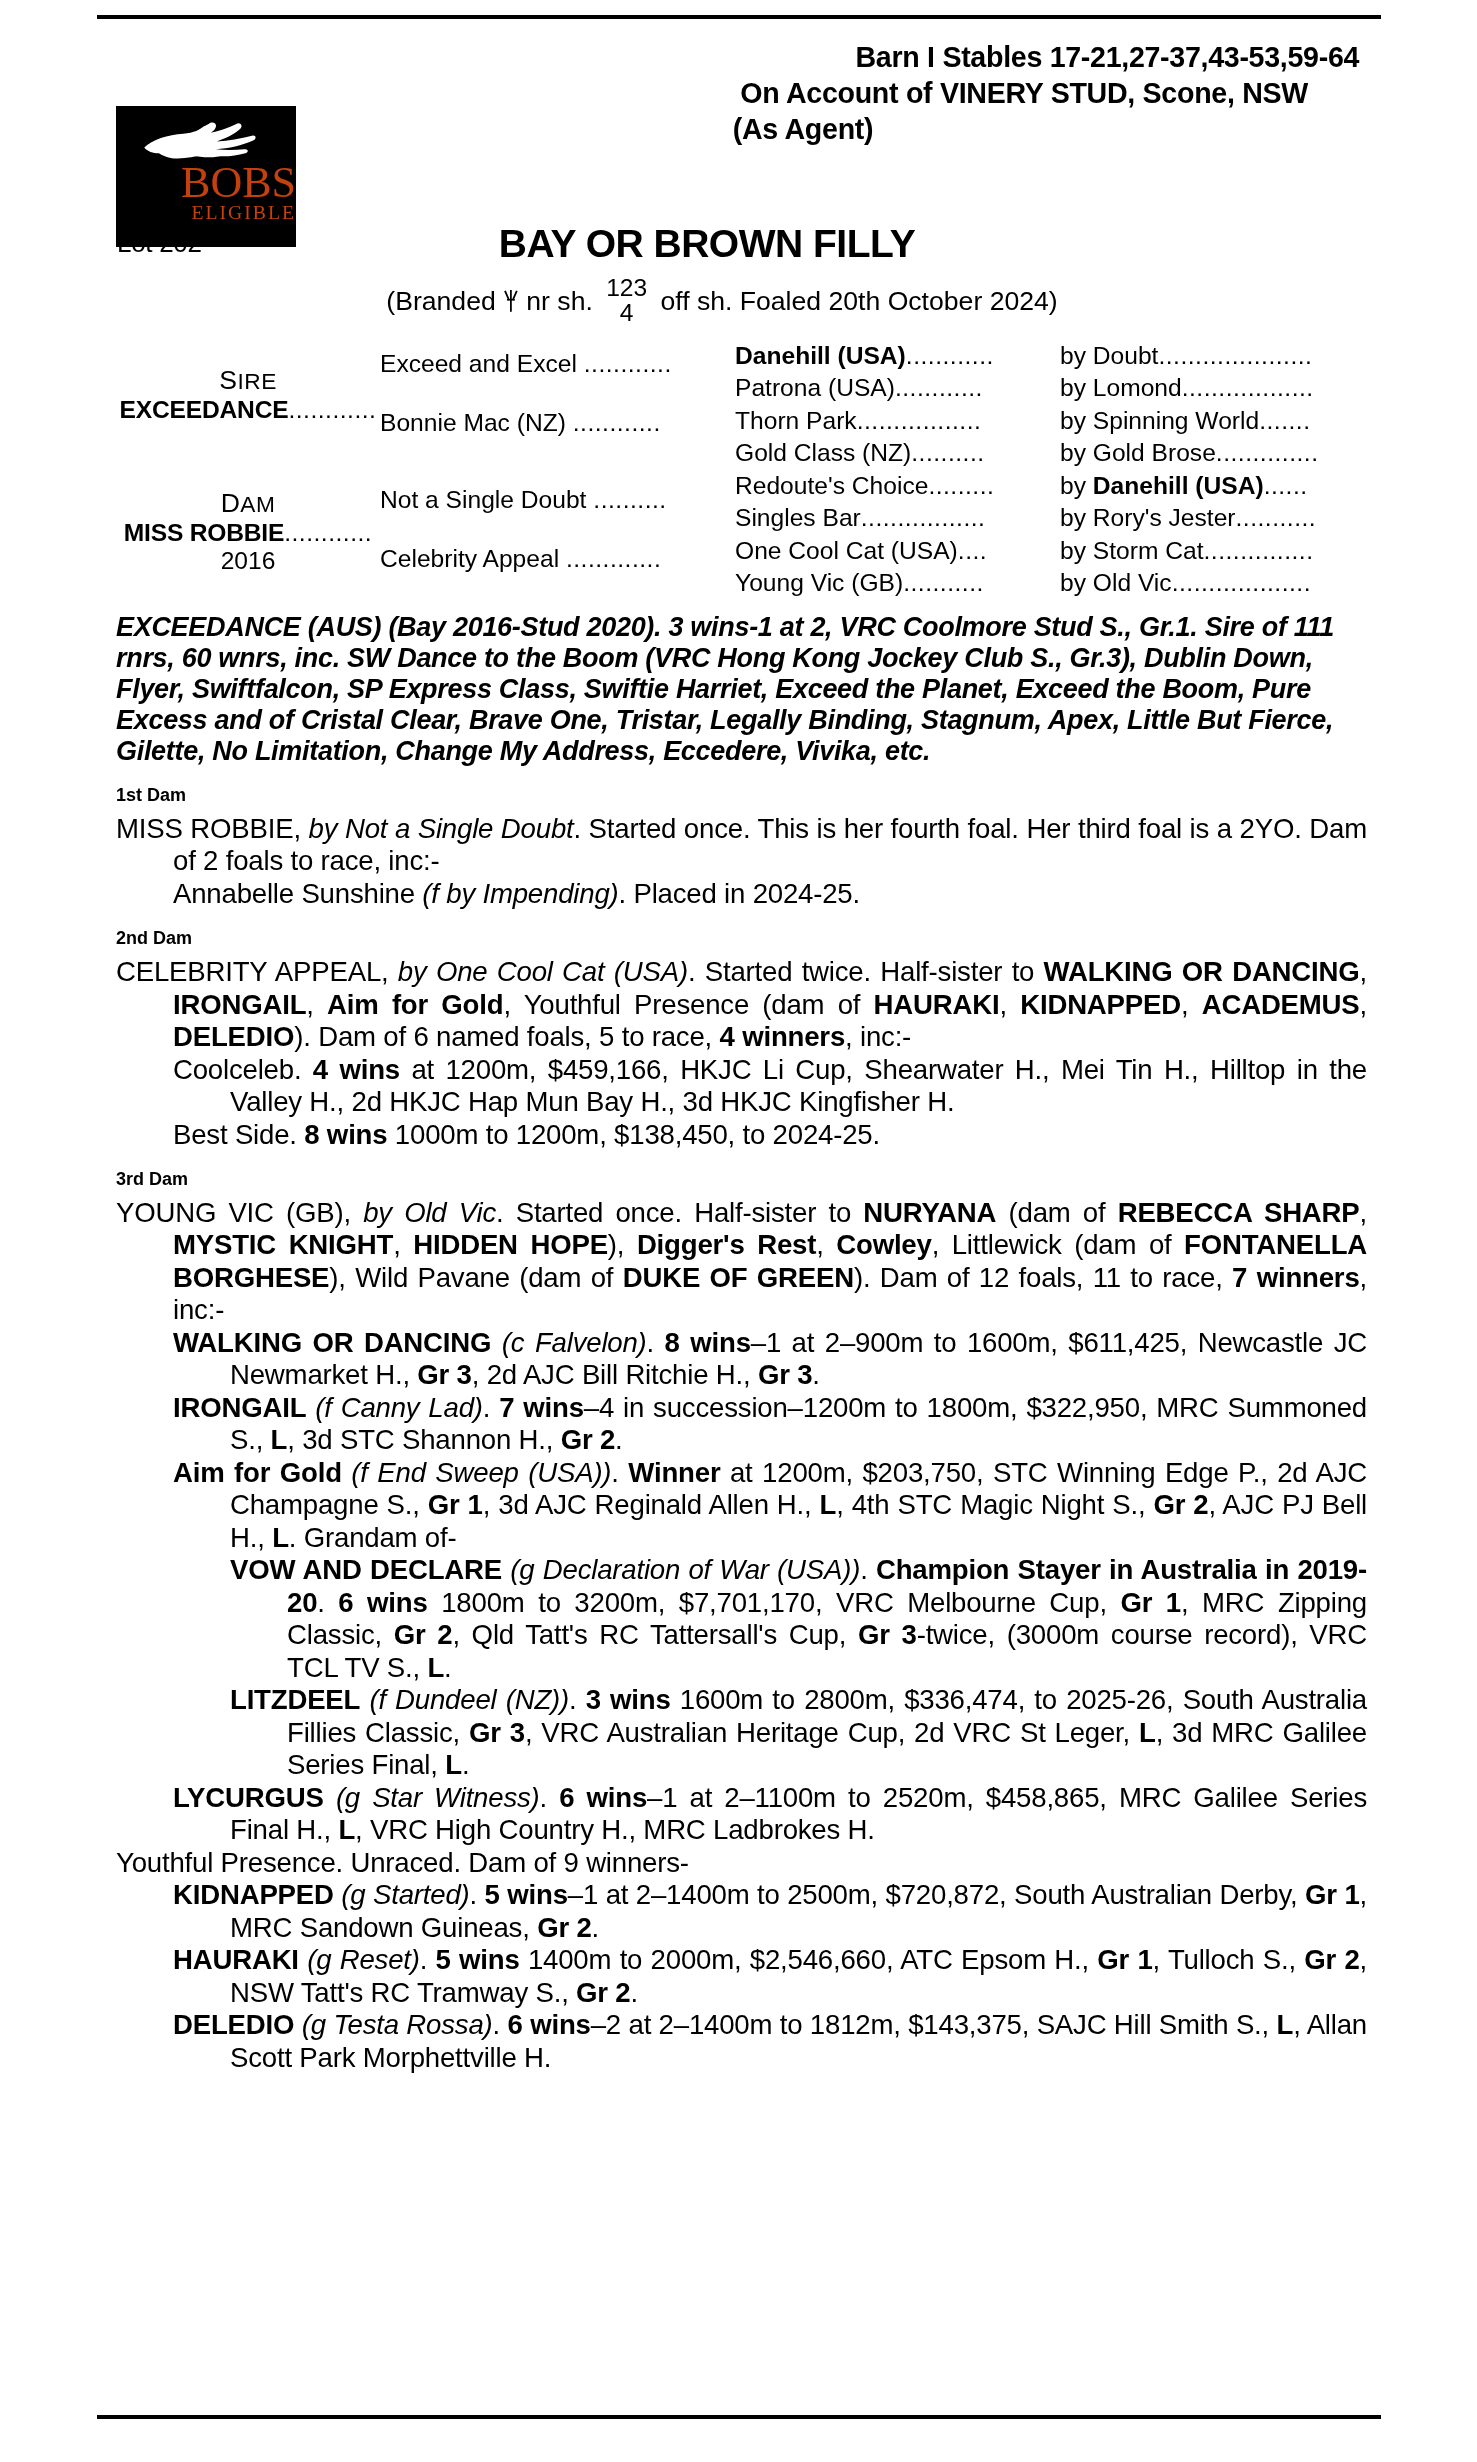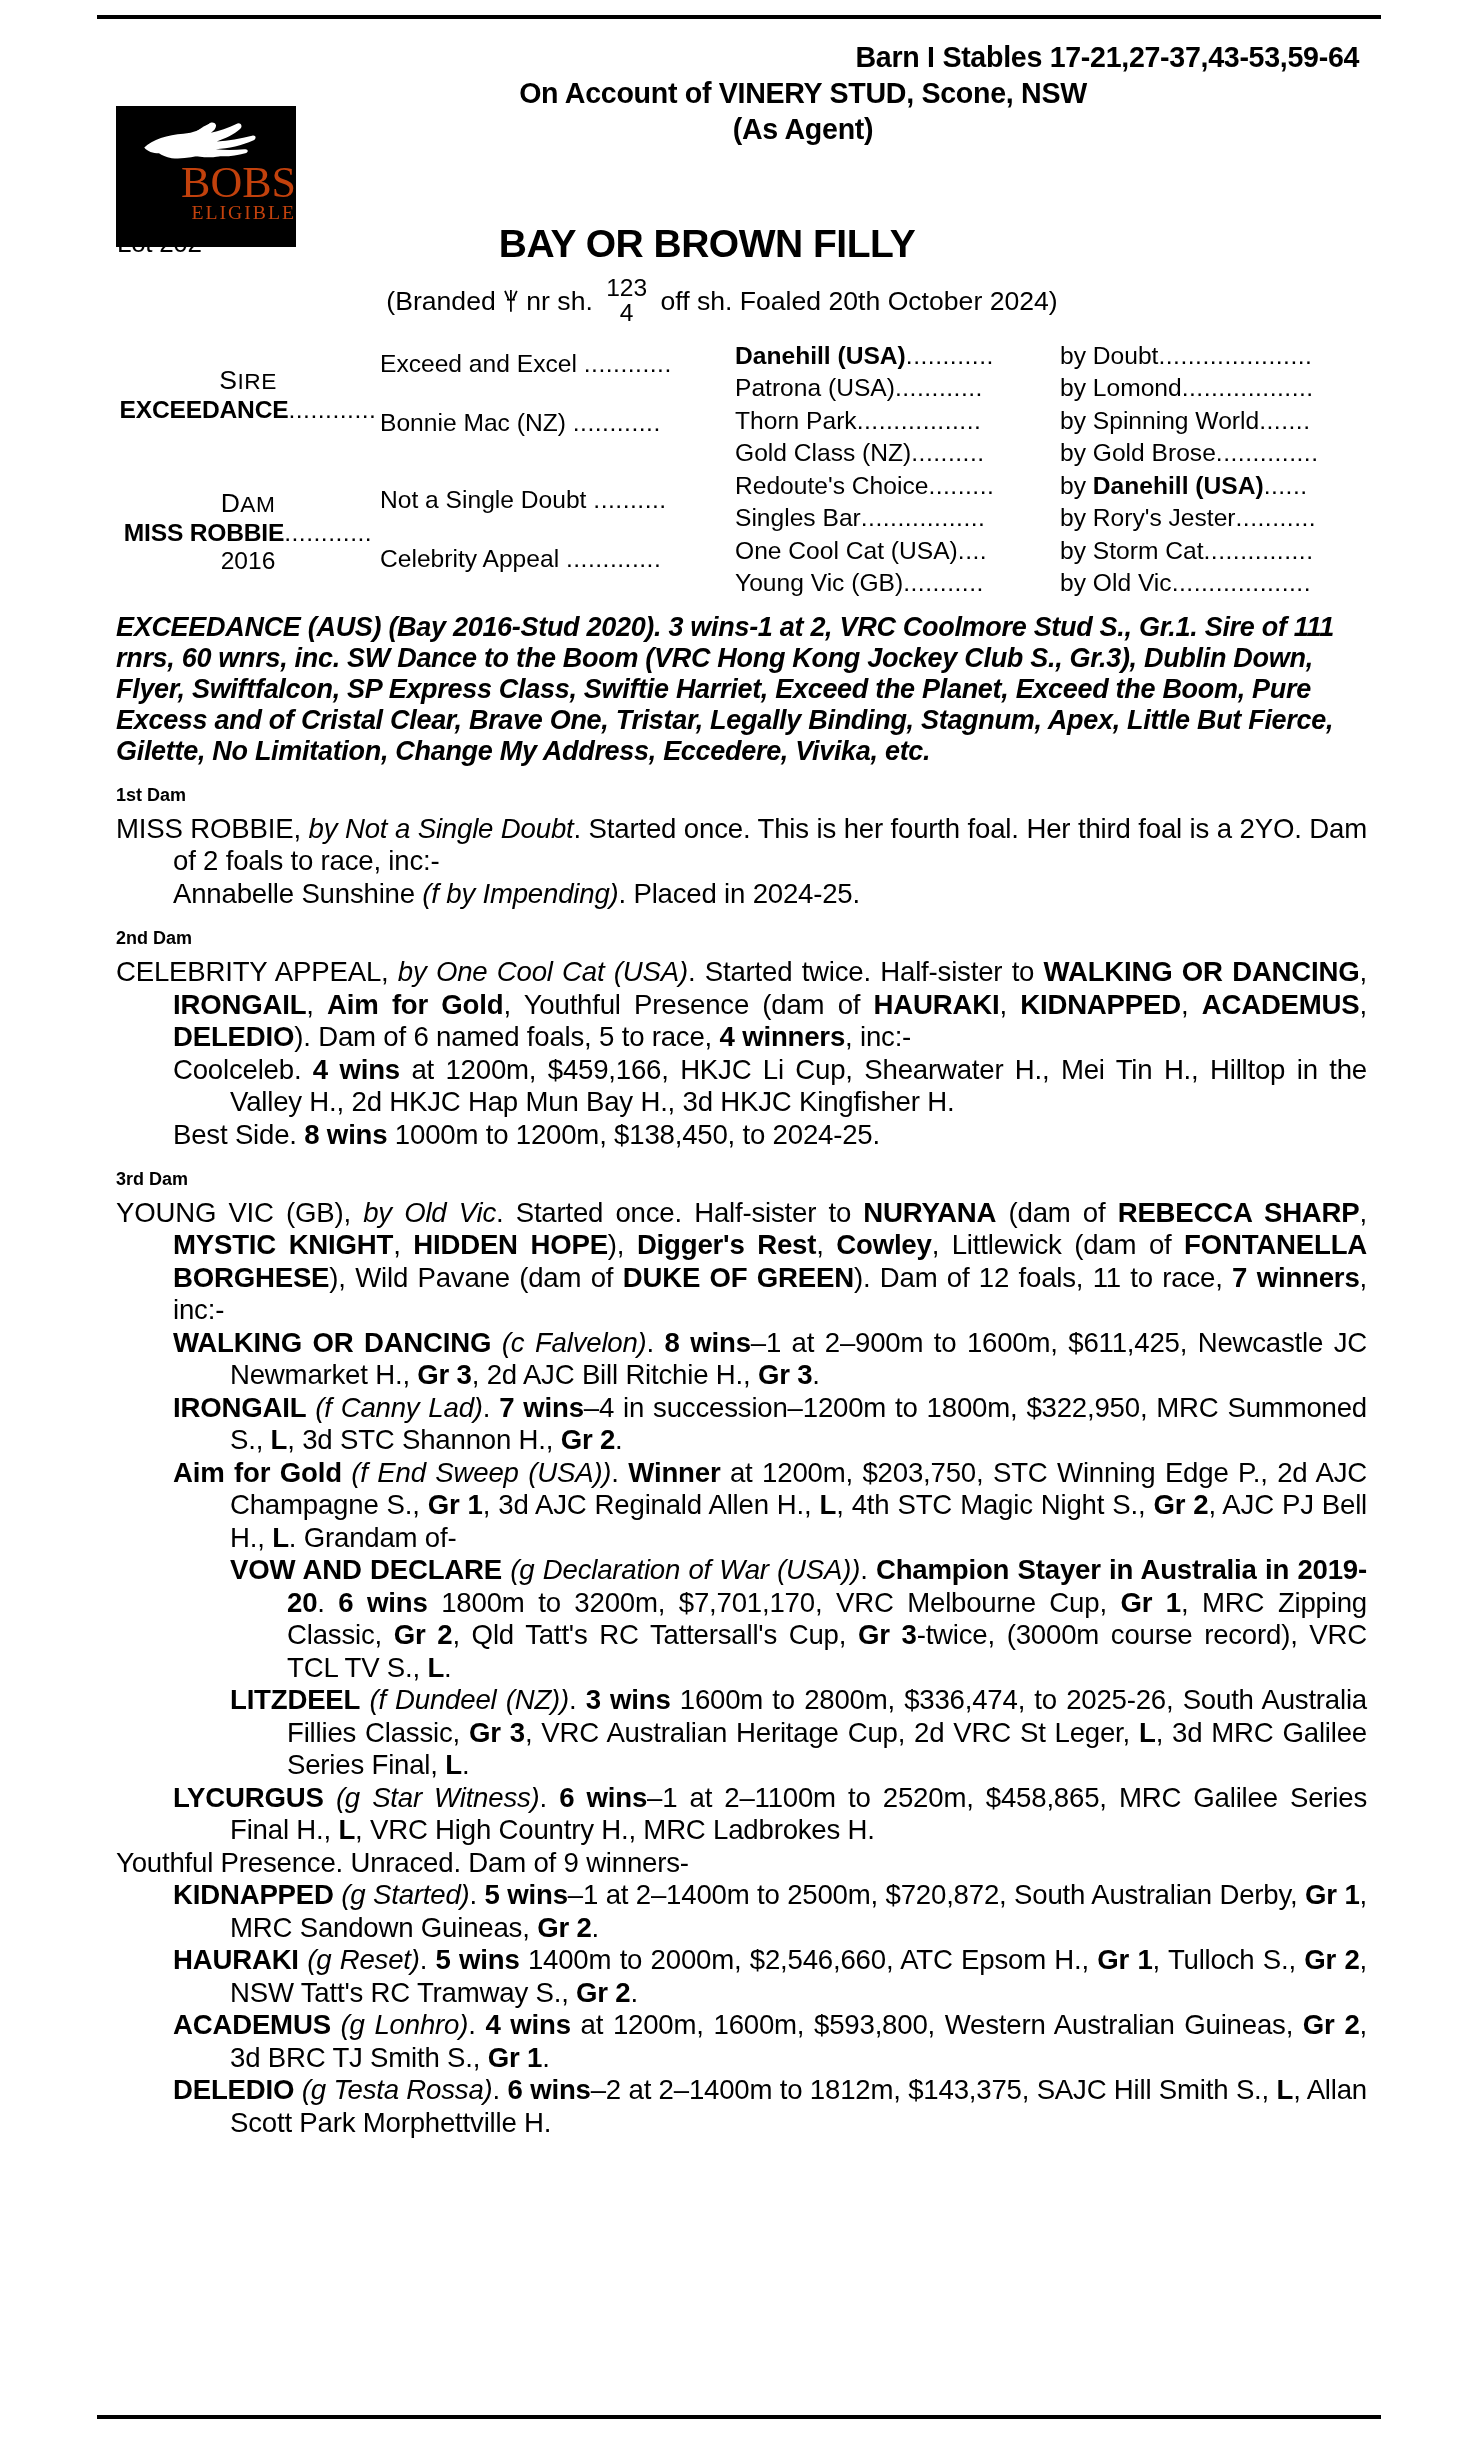--- a/index.html
+++ b/index.html
@@ -88,21 +88,21 @@
     text-align: center;
   }
   .hdr-line {
     font-weight: bold;
     font-size: 28.6px;
     line-height: 36px;
     letter-spacing: -0.3px;
     white-space: nowrap;
   }
   .hdr-line.l1 { text-align: right; padding-right: 7.9px; }
-  .hdr-line.l2 { text-align: center; padding-right: 59px;}
+  .hdr-line.l2 { text-align: right; padding-right: 59px;}
   .hdr-line.l3 { text-align: center; padding-right: 59px;}
 
   
   .lot-row {
     position: relative;
     height: 55px;
     margin-top: 3.9px;
   }
   .lot-no {
     position: absolute;
@@ -356,19 +356,18 @@
         <div class="para hang1">YOUNG VIC (GB), <i>by Old Vic</i>. Started once. Half-sister to <b>NURYANA</b> (dam of <b>REBECCA SHARP</b>, <b>MYSTIC KNIGHT</b>, <b>HIDDEN HOPE</b>), <b>Digger's Rest</b>, <b>Cowley</b>, Littlewick (dam of <b>FONTANELLA BORGHESE</b>), Wild Pavane (dam of <b>DUKE OF GREEN</b>). Dam of 12 foals, 11 to race, <b>7 winners</b>, inc:-</div>
         <div class="para hang2"><b>WALKING OR DANCING</b> <i>(c Falvelon)</i>. <b>8 wins</b>–1 at 2–900m to 1600m, $611,425, Newcastle JC Newmarket H., <b>Gr 3</b>, 2d AJC Bill Ritchie H., <b>Gr 3</b>.</div>
         <div class="para hang2"><b>IRONGAIL</b> <i>(f Canny Lad)</i>. <b>7 wins</b>–4 in succession–1200m to 1800m, $322,950, MRC Summoned S., <b>L</b>, 3d STC Shannon H., <b>Gr 2</b>.</div>
         <div class="para hang2"><b>Aim for Gold</b> <i>(f End Sweep (USA))</i>. <b>Winner</b> at 1200m, $203,750, STC Winning Edge P., 2d AJC Champagne S., <b>Gr 1</b>, 3d AJC Reginald Allen H., <b>L</b>, 4th STC Magic Night S., <b>Gr 2</b>, AJC PJ Bell H., <b>L</b>. Grandam of-</div>
         <div class="para hang3"><b>VOW AND DECLARE</b> <i>(g Declaration of War (USA))</i>. <b>Champion Stayer in Australia in 2019-20</b>. <b>6 wins</b> 1800m to 3200m, $7,701,170, VRC Melbourne Cup, <b>Gr 1</b>, MRC Zipping Classic, <b>Gr 2</b>, Qld Tatt's RC Tattersall's Cup, <b>Gr 3</b>-twice, (3000m course record), VRC TCL TV S., <b>L</b>.</div>
         <div class="para hang3"><b>LITZDEEL</b> <i>(f Dundeel (NZ))</i>. <b>3 wins</b> 1600m to 2800m, $336,474, to 2025-26, South Australia Fillies Classic, <b>Gr 3</b>, VRC Australian Heritage Cup, 2d VRC St Leger, <b>L</b>, 3d MRC Galilee Series Final, <b>L</b>.</div>
         <div class="para hang2"><b>LYCURGUS</b> <i>(g Star Witness)</i>. <b>6 wins</b>–1 at 2–1100m to 2520m, $458,865, MRC Galilee Series Final H., <b>L</b>, VRC High Country H., MRC Ladbrokes H.</div>
         <div class="para hang1">Youthful Presence. Unraced. Dam of 9 winners-</div>
         <div class="para hang2"><b>KIDNAPPED</b> <i>(g Started)</i>. <b>5 wins</b>–1 at 2–1400m to 2500m, $720,872, South Australian Derby, <b>Gr 1</b>, MRC Sandown Guineas, <b>Gr 2</b>.</div>
         <div class="para hang2"><b>HAURAKI</b> <i>(g Reset)</i>. <b>5 wins</b> 1400m to 2000m, $2,546,660, ATC Epsom H., <b>Gr 1</b>, Tulloch S., <b>Gr 2</b>, NSW Tatt's RC Tramway S., <b>Gr 2</b>.</div>
-        <div class="para hang2"><b>ACADEMUS</b> <i>(g Lonhro)</i>. <b>4 wins</b> at 1200m, 1600m, $593,800, Western Australian Guineas, <b>Gr 2</b>, 3d BRC TJ Smith S., <b>Gr 1</b>.</div>
         <div class="para hang2"><b>DELEDIO</b> <i>(g Testa Rossa)</i>. <b>6 wins</b>–2 at 2–1400m to 1812m, $143,375, SAJC Hill Smith S., <b>L</b>, Allan Scott Park Morphettville H.</div>
       </div>
 
   </div>
 </div>
 
 
 </body></html>

